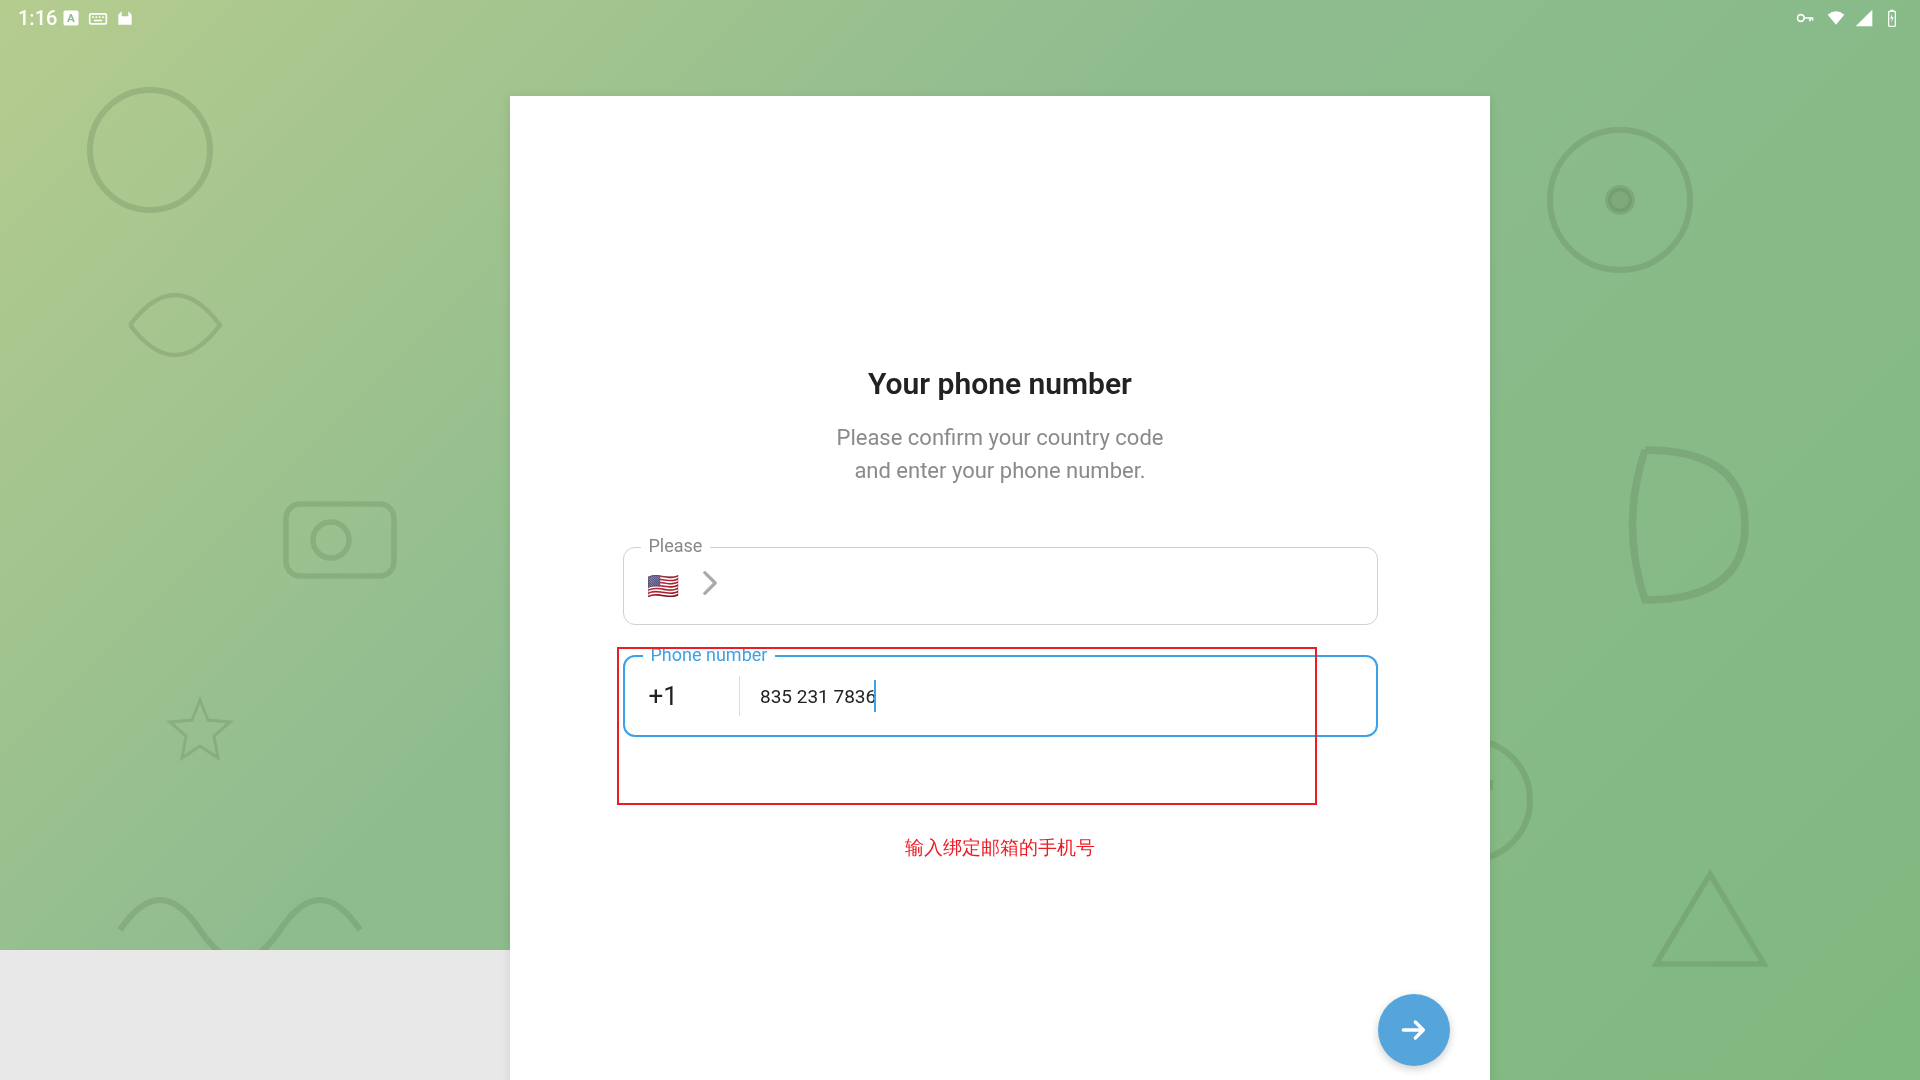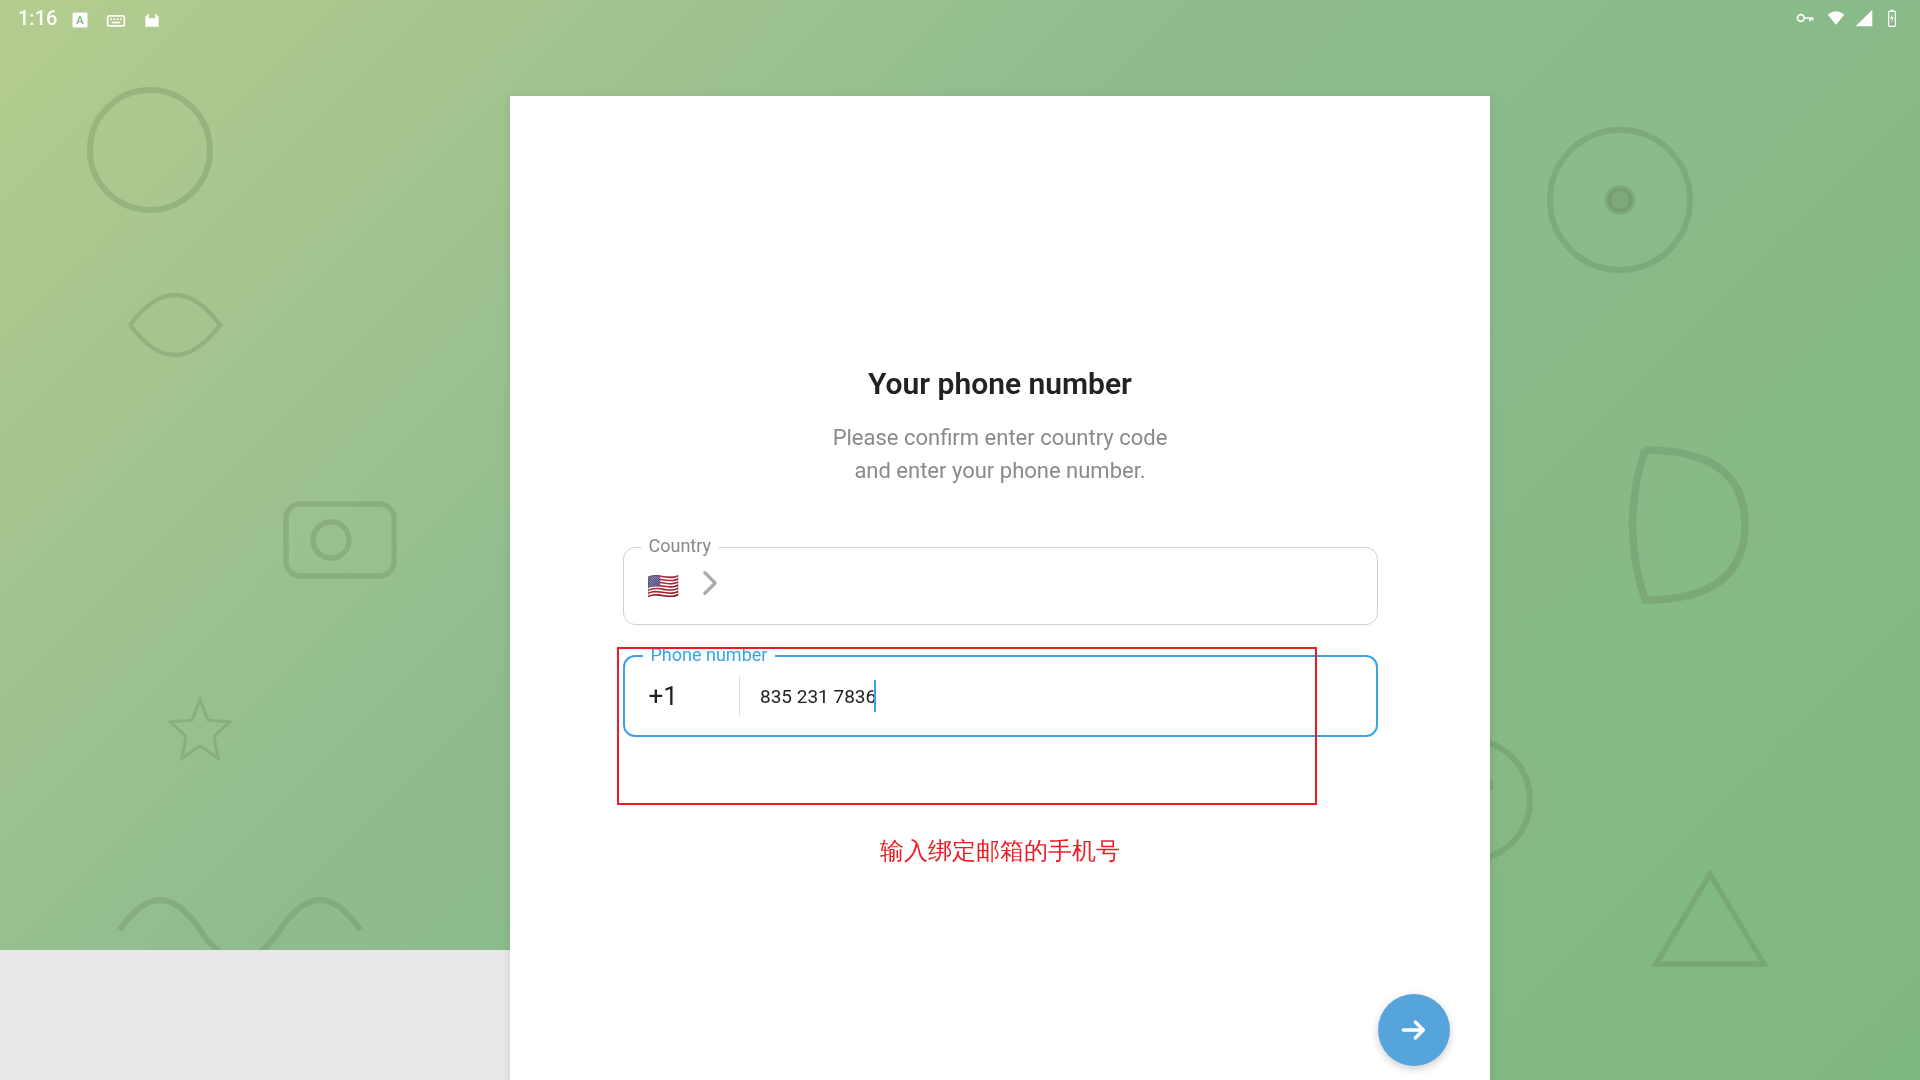--- a/index.html
+++ b/index.html
@@ -44,22 +44,22 @@
       justify-content: space-between;
       align-items: center;
       padding: 0 18px;
       color: white;
       font-size: 20px;
       font-weight: 500;
     }
     
     .status-left {
       display: flex;
-      align-items: flex-end;
-      gap: 13px;
+      align-items: center;
+      gap: 4px;
     }
     
     .status-right {
       display: flex;
       align-items: center;
       gap: 8px;
     }
     
     .status-icon {
       width: 20px;
@@ -201,21 +201,21 @@
     }
     
     .phone-display {
       font-size: 19px;
       color: #222;
       display: flex;
       align-items: center;
     }
     
     .hint-text {
-      font-size: 24px;
+      font-size: 19px;
       color: #ed1c24;
       text-align: center;
       margin-top: 98px;
       width: 100%;
     }
     
     .fab {
       position: absolute;
       bottom: 40px;
       right: 40px;
@@ -316,26 +316,26 @@
         <rect x="10" y="2" width="4" height="2" fill="white"></rect>
         <path d="M12,7 L10,13 L12,13 L11,18 L14,11 L12,11 Z" fill="white"></path>
       </svg>
   </div>
 </div>
 
 <div class="card">
   <div class="card-content">
     <h1 class="title">Your phone number</h1>
     <p class="subtitle">
-      <span>Please confirm enter country code</span><br>
+      <span>Please confirm your country code</span><br>
       <span>and enter your phone number.</span>
     </p>
 
     <div class="field-wrapper">
-      <span class="field-label">Country</span>
+      <span class="field-label">Please</span>
       <div class="country-field">
         <span class="country-flag">🇺🇸</span>
         <span class="chevron">
           <svg width="16" height="26" viewBox="0 0 12 20" fill="none">
               <path d="M2,2 L10,10 L2,18" stroke="#aaa" stroke-width="2.5" stroke-linecap="round" stroke-linejoin="round"></path>
             </svg>
         </span>
       </div>
     </div>
 

